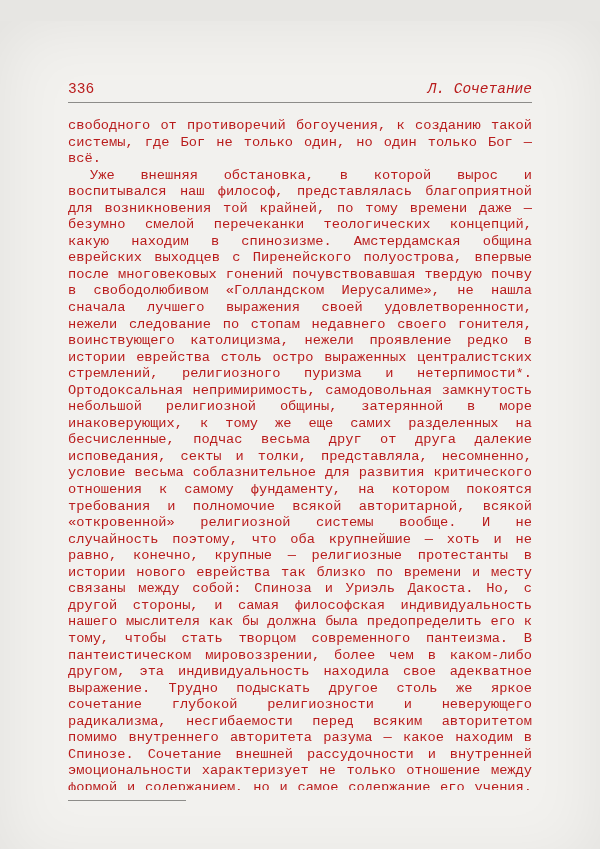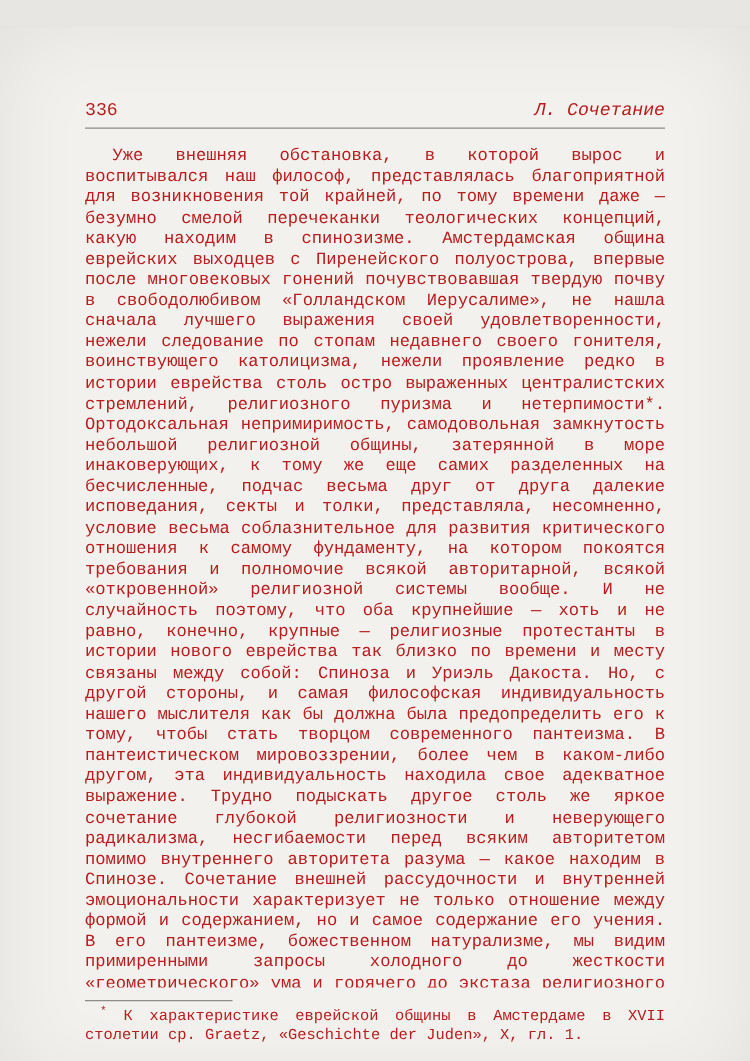--- a/index.html
+++ b/index.html
@@ -82,21 +82,21 @@
 <div class="page">
 
   <div class="running-header">
     <span class="page-number">336</span>
     <span class="author">Л. Сочетание</span>
   </div>
 
   <div class="header-rule"></div>
 
   <div class="body-text">
+    <p class="no-indent">свободного от противоречий богоучения, к созданию такой системы, где Бог не только один, но один только Бог — всё.</p>
     <p class="indent">Уже внешняя обстановка, в которой вырос и воспитывался наш философ, представлялась благоприятной для возникновения той крайней, по тому времени даже — безумно смелой перечеканки теологических концепций, какую находим в спинозизме. Амстердамская община еврейских выходцев с Пиренейского полуострова, впервые после многовековых гонений почувствовавшая твердую почву в свободолюбивом «Голландском Иерусалиме», не нашла сначала лучшего выражения своей удовлетворенности, нежели следование по стопам недавнего своего гонителя, воинствующего католицизма, нежели проявление редко в истории еврейства столь остро выраженных централистских стремлений, религиозного пуризма и нетерпимости*. Ортодоксальная непримиримость, самодовольная замкнутость небольшой религиозной общины, затерянной в море инаковерующих, к тому же еще самих разделенных на бесчисленные, подчас весьма друг от друга далекие исповедания, секты и толки, представляла, несомненно, условие весьма соблазнительное для развития критического отношения к самому фундаменту, на котором покоятся требования и полномочие всякой авторитарной, всякой «откровенной» религиозной системы вообще. И не случайность поэтому, что оба крупнейшие — хоть и не равно, конечно, крупные — религиозные протестанты в истории нового еврейства так близко по времени и месту связаны между собой: Спиноза и Уриэль Дакоста. Но, с другой стороны, и самая философская индивидуальность нашего мыслителя как бы должна была предопределить его к тому, чтобы стать творцом современного пантеизма. В пантеистическом мировоззрении, более чем в каком-либо другом, эта индивидуальность находила свое адекватное выражение. Трудно подыскать другое столь же яркое сочетание глубокой религиозности и неверующего радикализма, несгибаемости перед всяким авторитетом помимо внутреннего авторитета разума — какое находим в Спинозе. Сочетание внешней рассудочности и внутренней эмоциональности характеризует не только отношение между формой и содержанием, но и самое содержание его учения. В его пантеизме, божественном натурализме, мы видим примиренными запросы холодного до жесткости «геометрического» ума и горячего до экстаза религиозного сердца. Философия и религия нерасторжимо спаяны</p>
   </div>
 
   <div class="footnote-area">
     <div class="footnote-rule"></div>
-    <p class="footnote"><sup>*</sup><span> К характеристике еврейской общины в Амстердаме в XVII столетии ср. Graetz, «Geschichte der Juden», X, гл. 1.</span></p>
   </div>
 
 </div>
 
 </body></html>

